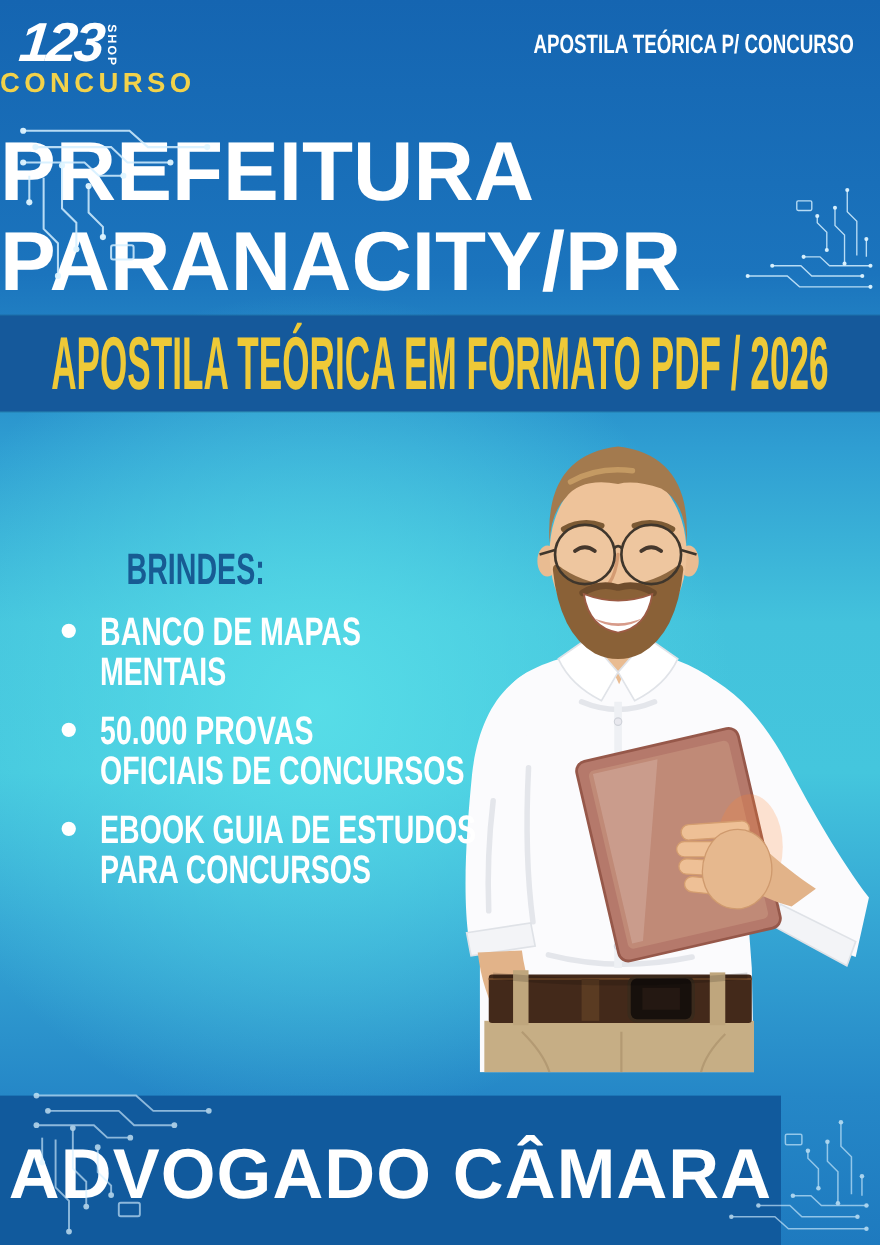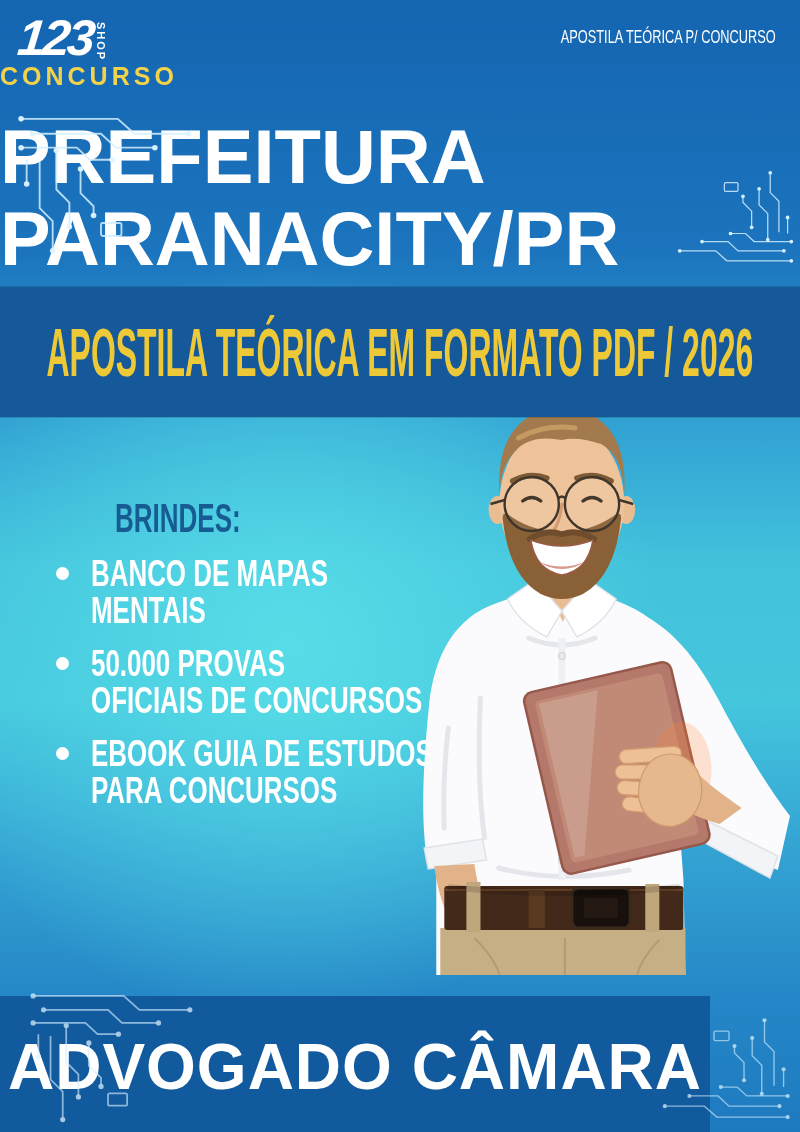--- a/index.html
+++ b/index.html
@@ -9,31 +9,31 @@
     background:
       radial-gradient(circle at 36% 57%, rgba(88,222,232,.95) 0%, rgba(88,222,232,0) 46%),
       linear-gradient(180deg,#1565b1 0%,#1b74bd 22%,#2f9ed2 36%,#43c2dc 50%,#44c6dd 62%,#35a6d4 74%,#2587c7 88%,#1e7abf 100%);
   }
   .condensed{display:inline-block;transform-origin:left center;white-space:nowrap;}
 
   
   .logo{position:absolute;left:18px;top:16px;display:flex;align-items:flex-start;color:#fff;}
   .logo-number{font-size:50px;line-height:44px;font-weight:900;font-style:italic;letter-spacing:-3px;transform:skewX(-6deg);}
   .logo-shop{writing-mode:vertical-rl;font-size:11px;font-weight:bold;letter-spacing:2px;margin-left:3px;margin-top:6px;height:42px;}
-  .tagline{position:absolute;top:27px;right:24px;color:#fff;font-size:18px;font-weight:normal;}
+  .tagline{position:absolute;top:27px;right:24px;color:#fff;font-size:24px;font-weight:bold;}
   .tagline .condensed{transform:scaleX(.71);transform-origin:right center;}
   .kicker{position:absolute;top:62px;left:0;width:100%;text-align:left;
           color:#f2d24a;font-size:25px;font-weight:800;letter-spacing:4px;}
 
   
   .title{position:absolute;top:116px;left:0;width:100%;text-align:left;color:#fff;
          font-size:76px;font-weight:bold;line-height:1.08;letter-spacing:0;}
 
   
-  .banner{position:absolute;top:287px;left:0;width:800px;height:130px;background:#15599b;
+  .banner{position:absolute;top:287px;left:0;width:800px;height:87px;background:#15599b;
           display:flex;align-items:center;justify-content:center;z-index:5;
           box-shadow:0 1px 0 rgba(0,0,0,.15), 0 -1px 0 rgba(0,0,0,.15);}
   .banner-text{color:#eec937;font-size:68px;font-weight:bold;transform:scaleX(.47);transform-origin:center;white-space:nowrap;}
 
   
   .brindes{position:absolute;left:52px;top:496px;z-index:4;}
   .brindes-heading{color:#175b93;font-size:40px;font-weight:bold;margin-left:63px;margin-bottom:14px;}
   .brindes-heading .condensed{transform:scaleX(.65);}
   .brindes-item{display:flex;align-items:flex-start;margin-bottom:16px;color:#fff;}
   .bullet{width:13px;height:13px;border-radius:50%;background:#fff;margin:12px 22px 0 4px;flex:0 0 aupx;}

